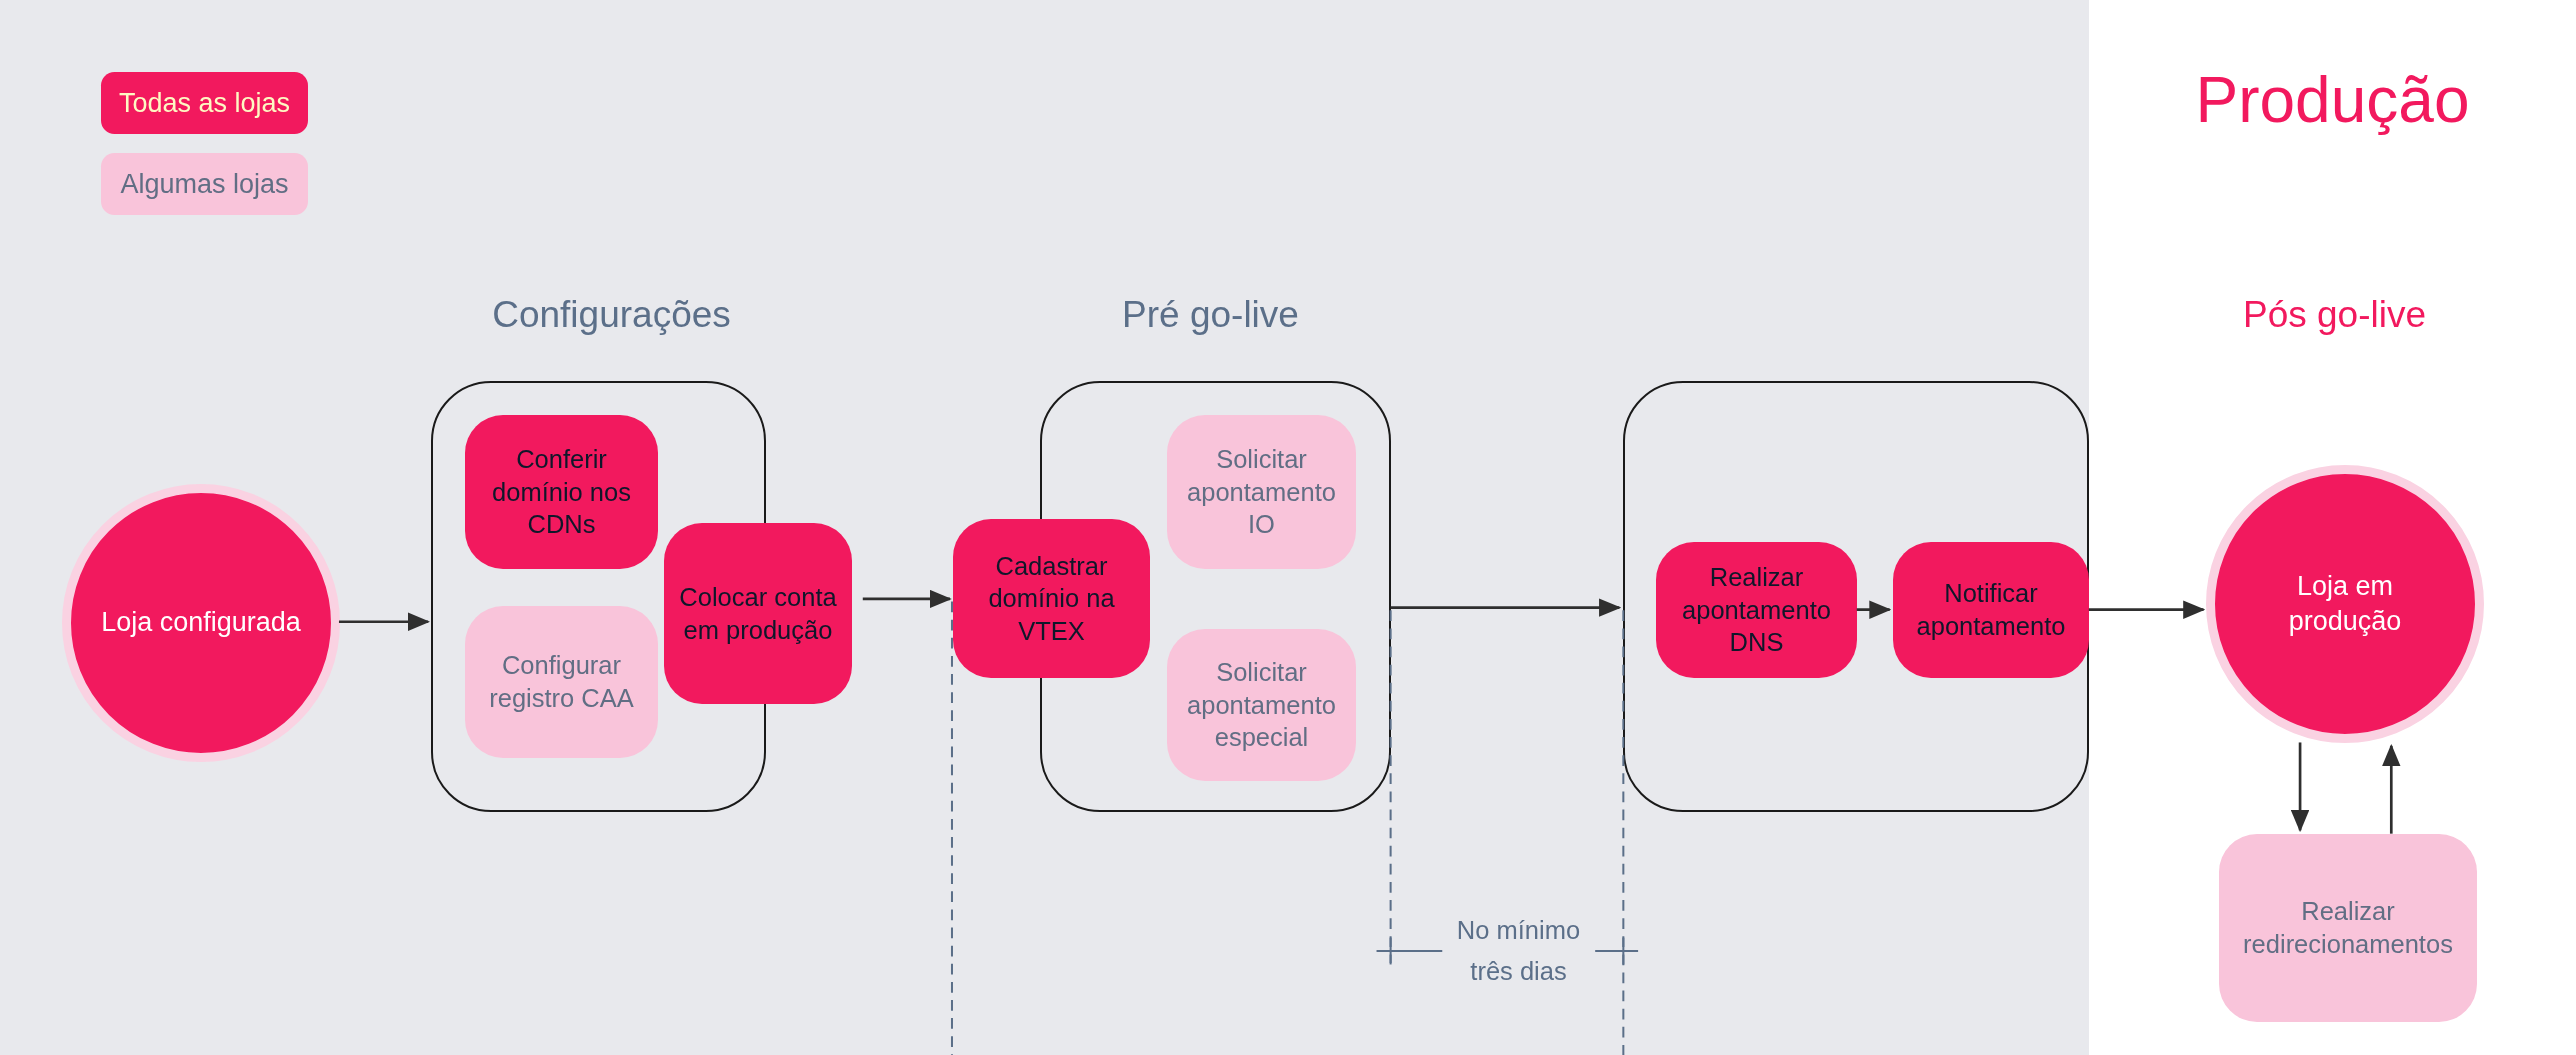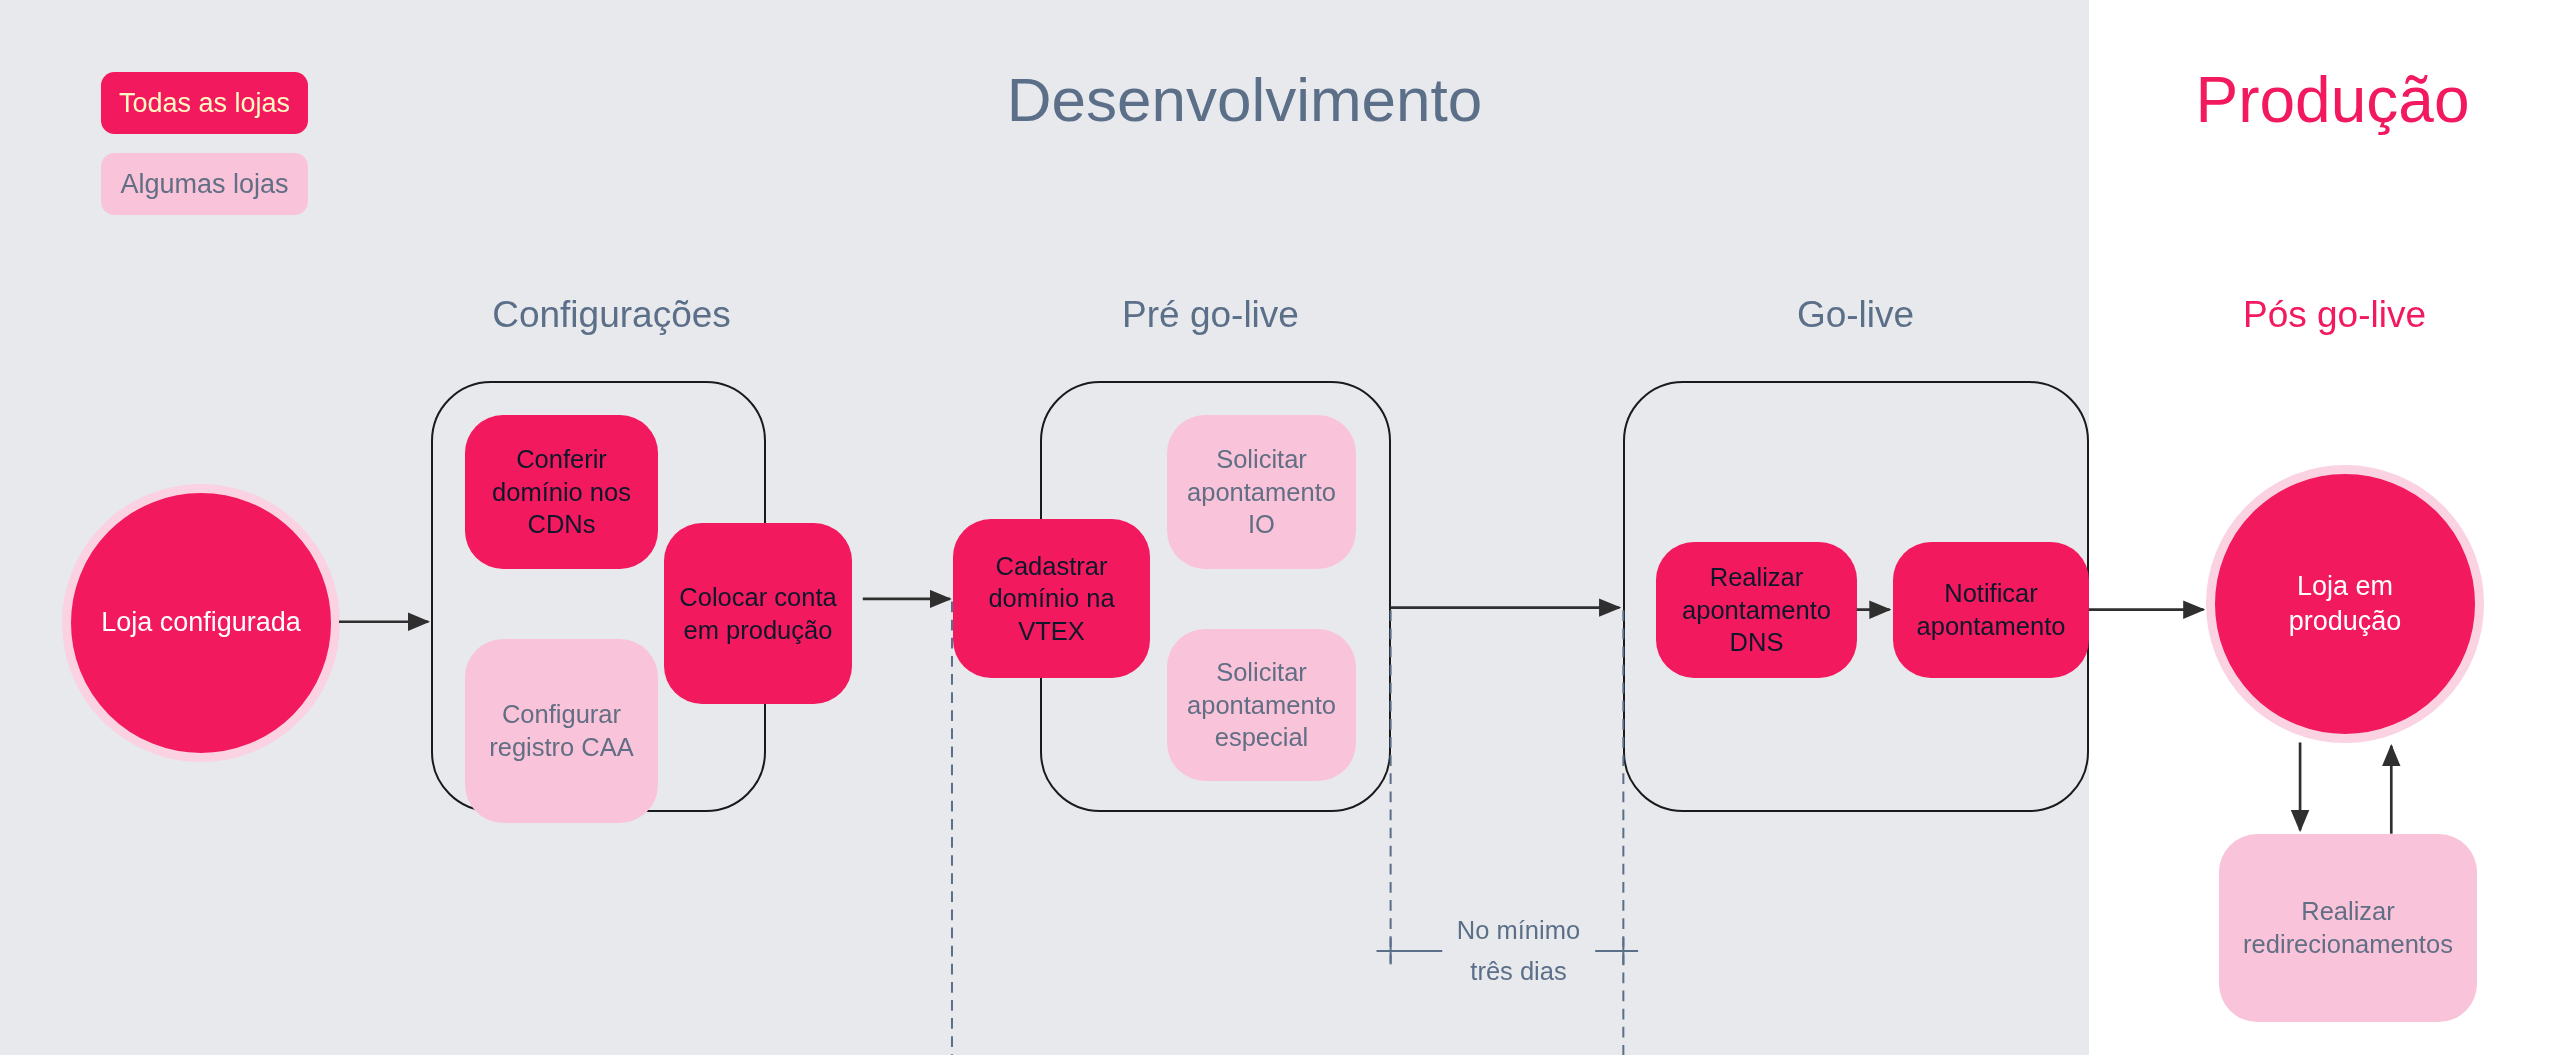--- a/index.html
+++ b/index.html
@@ -110,49 +110,47 @@
   .dash { stroke: var(--slate, #5B6F89); stroke-width: 3; stroke-dasharray: 16 11; fill: none; }
   .meas { stroke: var(--slate, #5B6F89); stroke-width: 3; fill: none; }
 </style>
 </head>
 <body>
 
 <div class="canvas">
 
   <div class="gray-panel"></div>
 
-  <div class="big-title" style="left:842px; width:805px;">Desenvolvimento</div>
   <div class="big-title prod" style="left:2089px; width:487px;">Produção</div>
 
   <div class="legend-box pink" style="top:72px;">
     <span>Todas as lojas</span>
   </div>
   <div class="legend-box light" style="top:153px;">
     <span>Algumas lojas</span>
   </div>
 
   <div class="section-title" style="left:444px;">Configurações</div>
   <div class="section-title" style="left:1043px;">Pré go-live</div>
-  <div class="section-title" style="left:1688px;">Go-live</div>
   <div class="section-title pink-text" style="left:2167px;">Pós go-live</div>
 
   <div class="group" style="left:431px; width:335px;"></div>
   <div class="group" style="left:1040px; width:351px;"></div>
   <div class="group" style="left:1623px; width:466px;"></div>
 
   <div class="circle" style="left:62px; top:484px;">
     <span>Loja configurada</span>
   </div>
 
   <div class="node pink" style="left:465px; top:415px; width:193px; height:154px;">
     <span>Conferir
 domínio nos
 CDNs</span>
   </div>
-  <div class="node light" style="left:465px; top:639px; width:193px; height:184px;">
+  <div class="node light" style="left:465px; top:606px; width:193px; height:152px;">
     <span>Configurar
 registro CAA</span>
   </div>
   <div class="node pink" style="left:664px; top:523px; width:188px; height:181px;">
     <span>Colocar conta
 em produção</span>
   </div>
 
   <div class="node pink" style="left:953px; top:519px; width:197px; height:159px;">
     <span>Cadastrar

